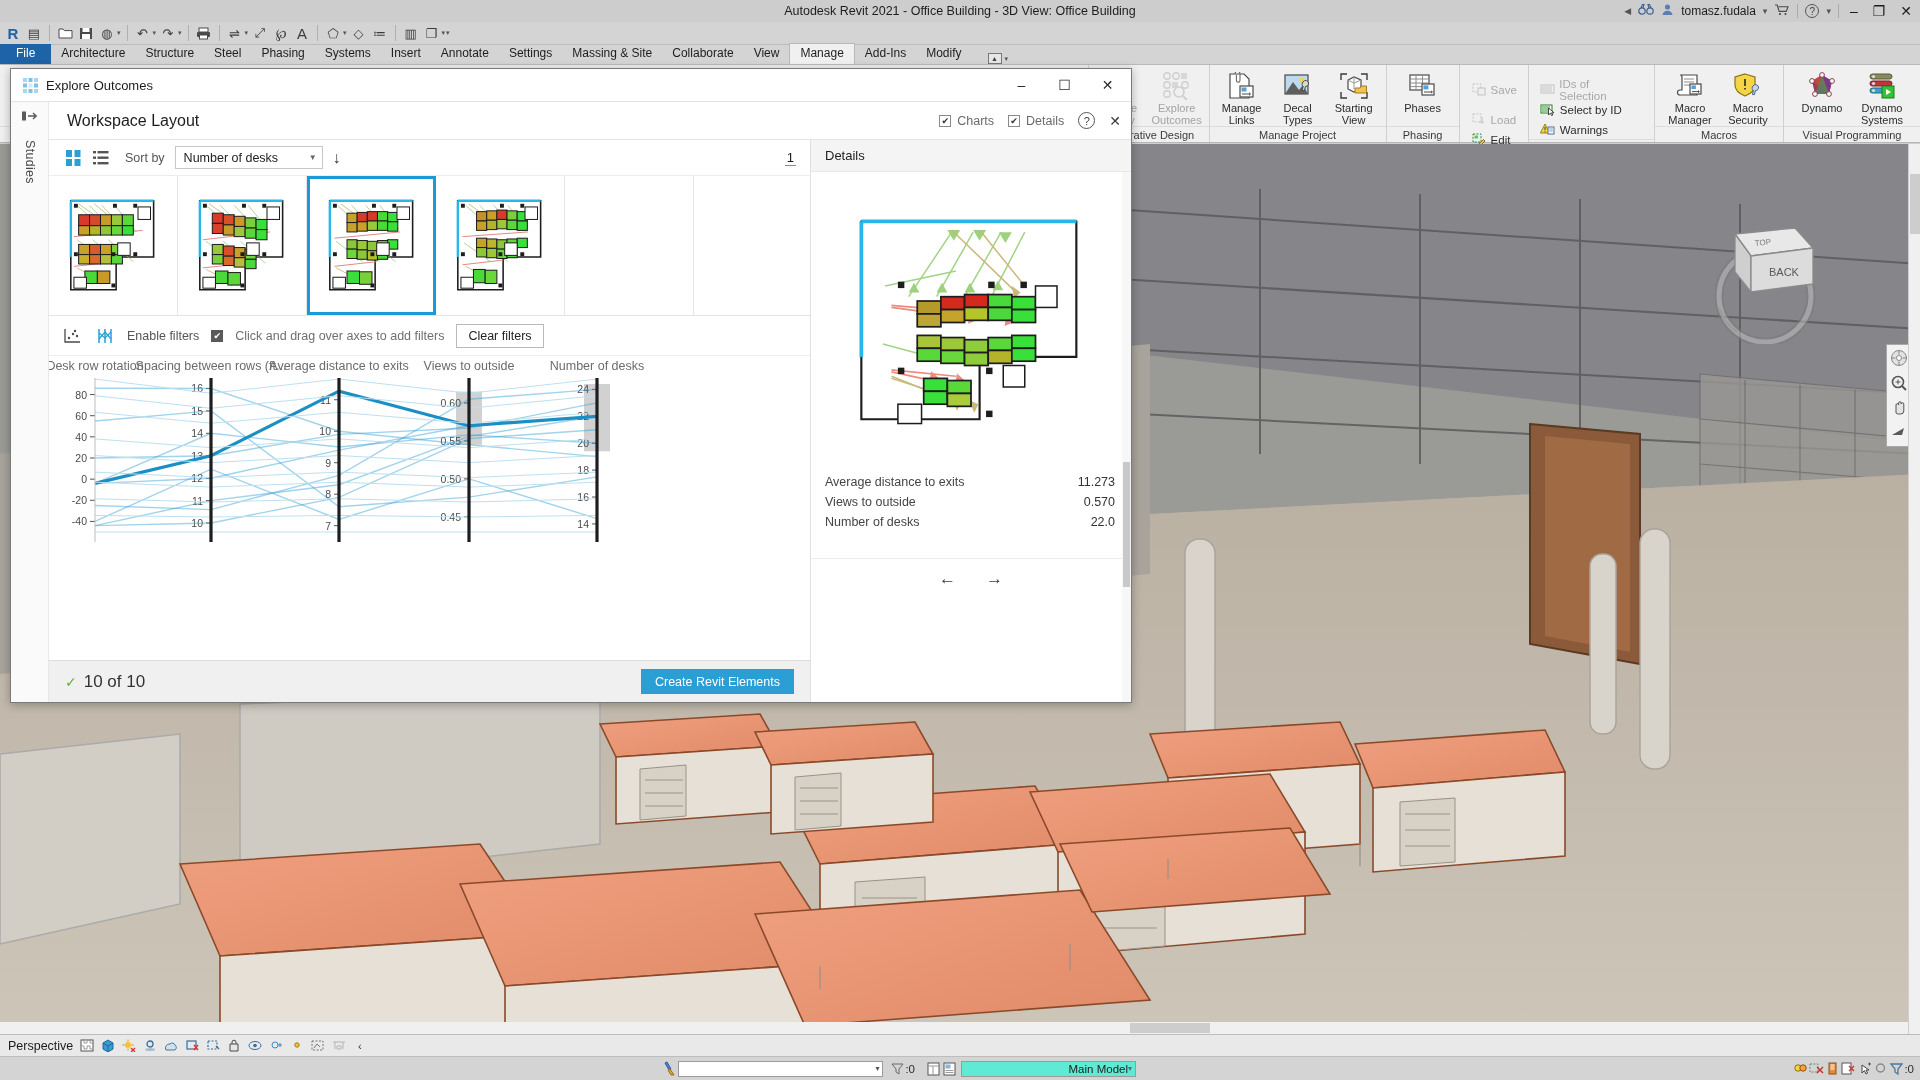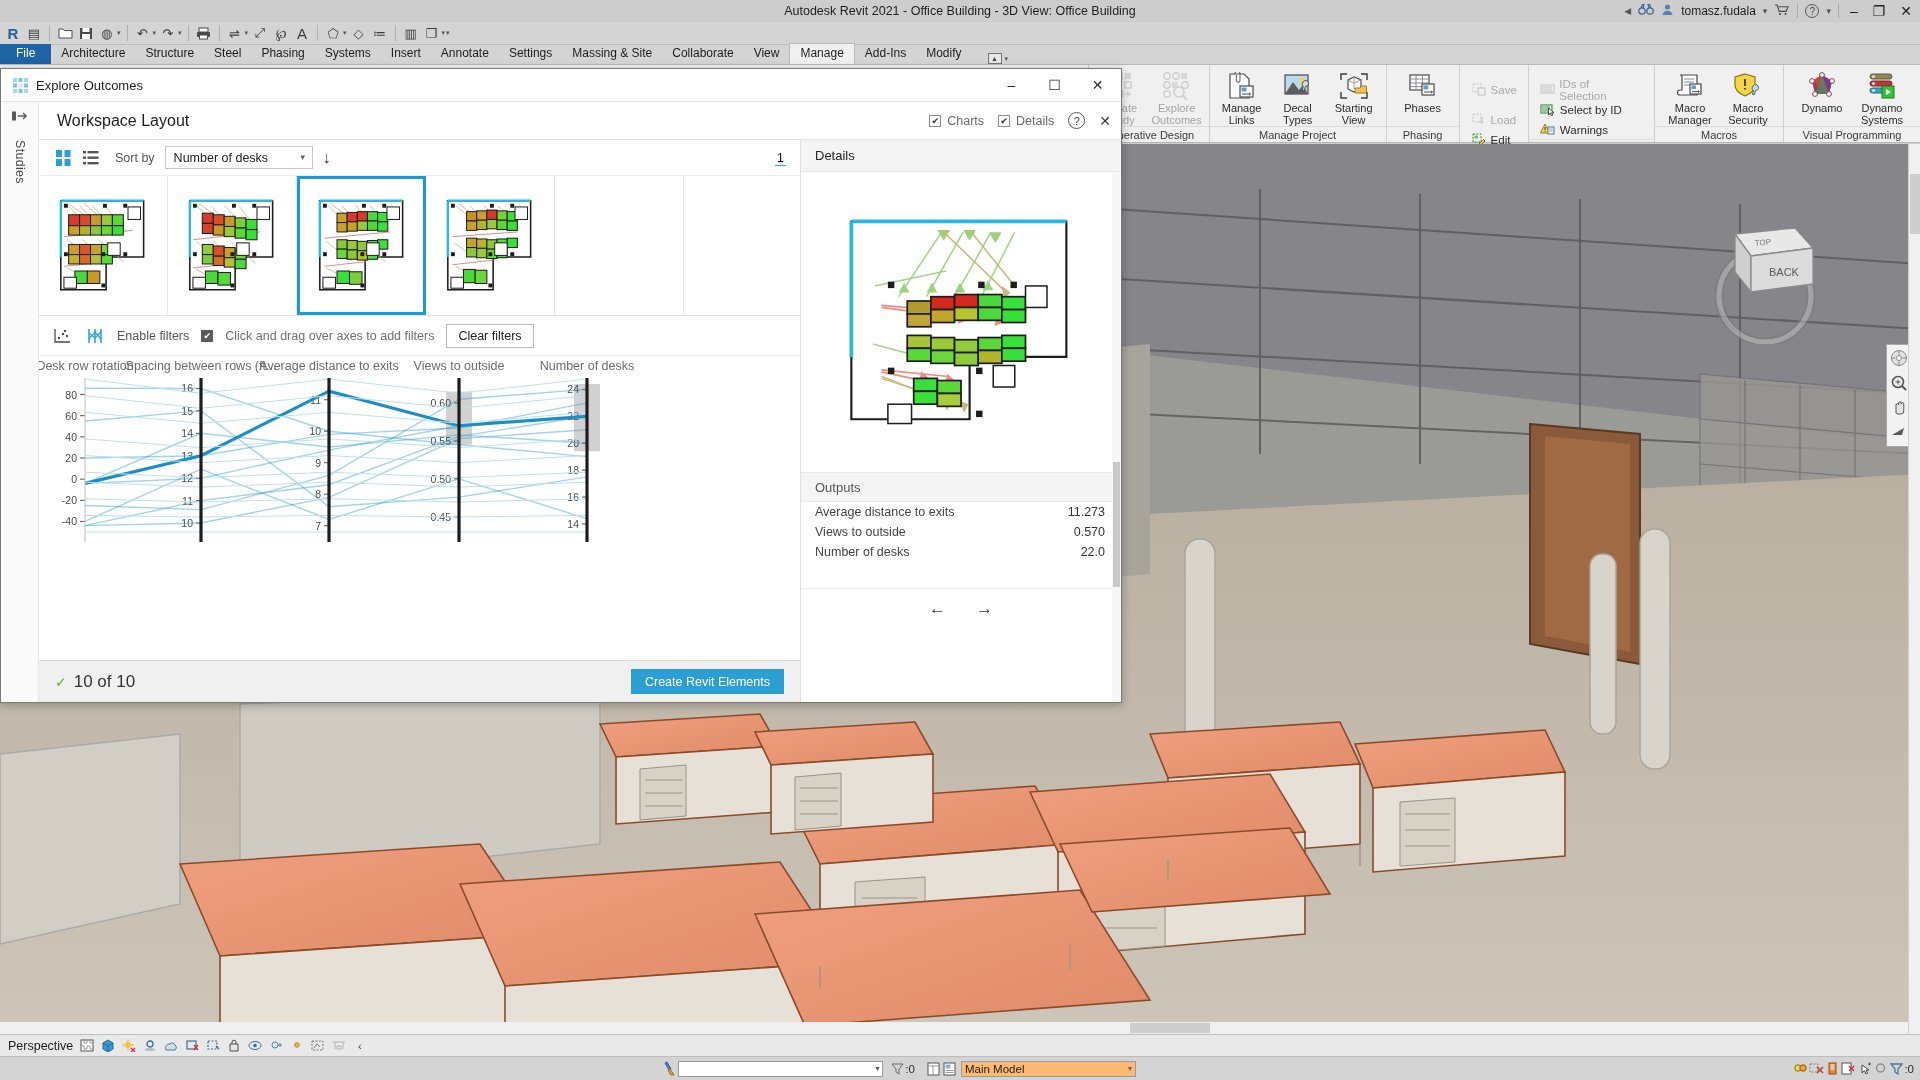--- a/index.html
+++ b/index.html
@@ -96,42 +96,42 @@
   }
   .viewbar .vb-ico { width:15px;height:15px;display:flex;align-items:center;justify-content:center;font-size:12px;}
 
   
   .statusbar {
     position:absolute; left:0; right:0; bottom:0; height:24px; background:#d4d4d4;
     border-top:1px solid #bdbdbd; display:flex; align-items:center; font-size:11.5px; padding:0 6px;
   }
   .sb-input { height:16px; border:1px solid #9a9a9a; background:#fff; width:205px;
               display:flex; align-items:center; justify-content:flex-end; padding-right:3px; font-size:8px; color:#555;}
-  .sb-select { height:16px; border:1px solid #9a9a9a; background:#fdba74; width:175px;
-              display:flex; align-items:center; justify-content:space-between; padding:0 3px; font-size:11.5px; color:#222;}
+  .sb-select { height:16px; border:1px solid #9a9a9a; background:#5eead4; width:175px;
+              display:flex; align-items:center; justify-content:flex-end; padding:0 3px; font-size:11.5px; color:#222;}
   .sb-ico { width:16px;height:16px;display:flex;align-items:center;justify-content:center;}
 
   
   #navcube { position:absolute; right:85px; top:70px; }
   #navbar {
     position:absolute; right:8px; top:200px; width:26px; background:#f2f2f2;
     border:1px solid #a8a8a8; display:flex; flex-direction:column; align-items:center;
     padding:3px 0; gap:5px;
   }
   #navbar .nb { width:20px;height:20px;display:flex;align-items:center;justify-content:center;font-size:12px;color:#333;}
 
   
   .vscroll { position:absolute; right:0; top:144px; bottom:46px; width:12px; background:#f0f0f0; border-left:1px solid #cfcfcf;}
   .vscroll .thumb { position:absolute; top:30px; left:1px; width:10px; height:60px; background:#cdcdcd;}
   .hscroll { position:absolute; left:0; right:12px; bottom:46px; height:12px; background:#f0f0f0;}
   .hscroll .thumb { position:absolute; left:1130px; top:1px; width:80px; height:10px; background:#cdcdcd;}
 
   
   #dialog {
-    position:absolute; left:0; top:68px; width:1122px; height:635px;
+    position:absolute; left:10px; top:68px; width:1122px; height:635px;
     background:#fff; border:1px solid #7a7a7a; box-shadow:0 2px 9px rgba(0,0,0,.28);
     display:flex; flex-direction:column;
   }
   .dlg-title {
     height:33px; background:#fff; display:flex; align-items:center; padding:0 2px 0 12px;
     border-bottom:1px solid #e3e3e3;
   }
   .dlg-title .dicon { width:15px;height:15px;margin-right:8px; }
   .dlg-title .dtext { font-size:13px; color:#1d1d1d; }
   .dlg-title .spacer{flex:1;}
@@ -1555,21 +1555,20 @@
                 <rect x="42" y="182" width="6" height="6"></rect>
                   <rect x="124" y="182" width="6" height="6"></rect>
               </g>
               <g fill="#fff" stroke="#1d1d1d" stroke-width="1.4">
                 <rect x="170" y="66" width="20" height="20"></rect>
                   <rect x="140" y="140" width="20" height="20"></rect>
                   <rect x="42" y="176" width="22" height="18"></rect>
               </g>
             </svg>
           </div>
-          <div class="out-head">Outputs</div>
           <div>
             <div class="out-row">
               <span>Average distance to exits</span>
               <span class="v">11.273</span>
             </div>
             <div class="out-row">
               <span>Views to outside</span>
               <span class="v">0.570</span>
             </div>
             <div class="out-row">

